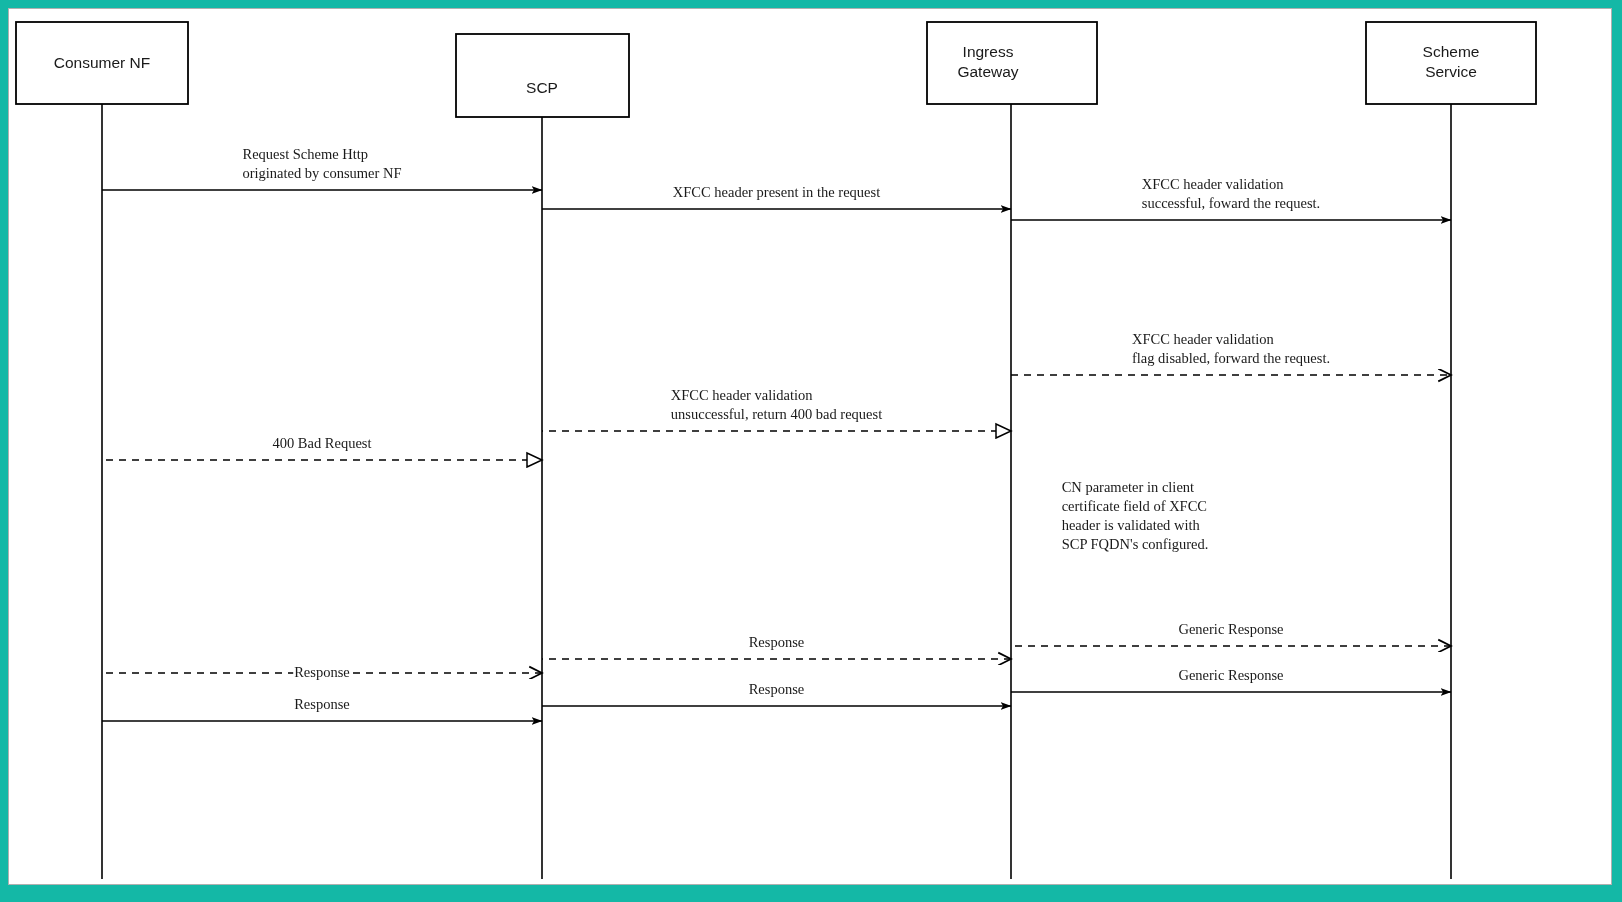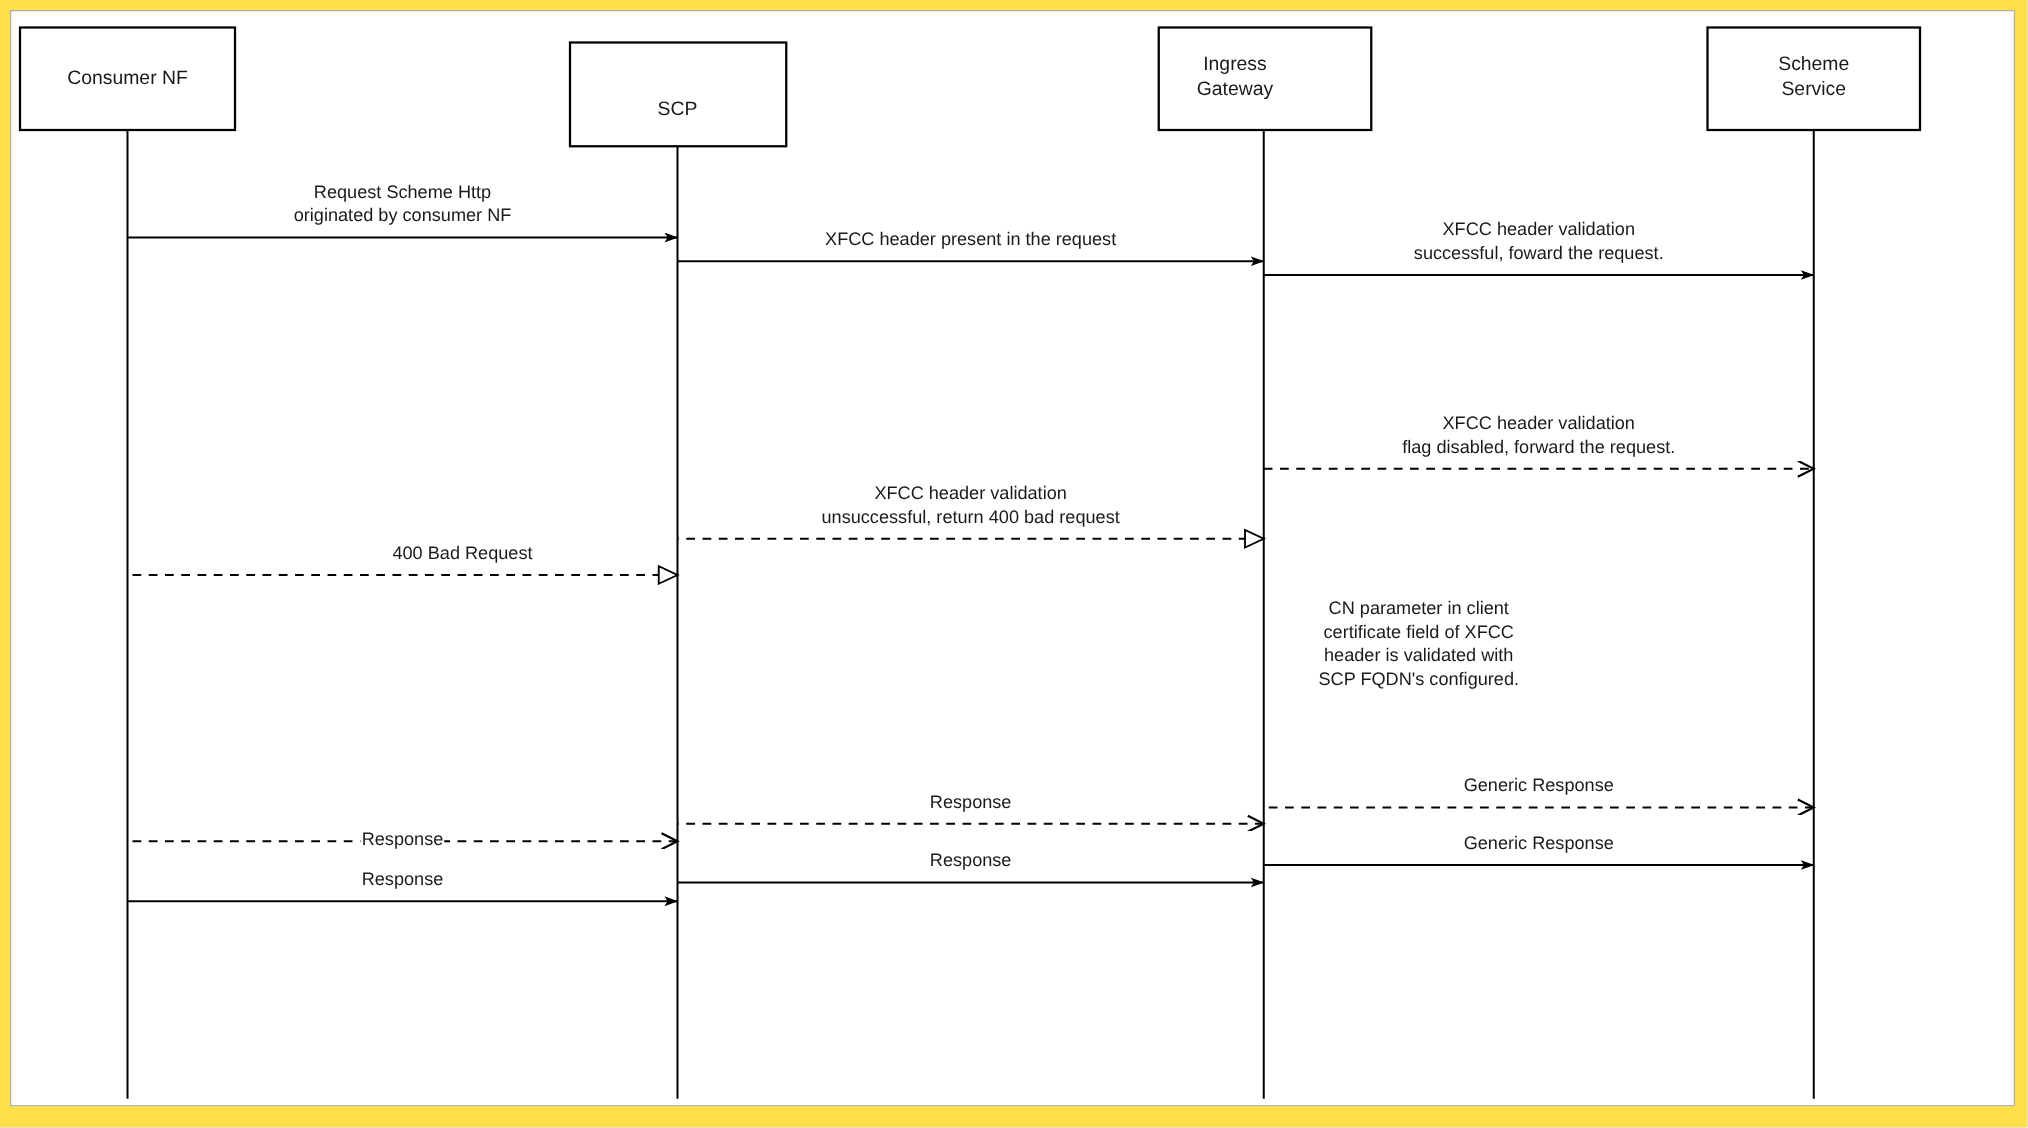--- a/index.html
+++ b/index.html
@@ -6,21 +6,21 @@
   html, body {
     margin: 0;
     padding: 0;
     background: #d9d9d9;
     font-family: "Liberation Sans", sans-serif;
   }
   #canvas {
     position: relative;
     width: 1622px;
     height: 902px;
-    background: #fde047;
+    background: #14b8a6;
     overflow: hidden;
   }
   #sheet {
     position: absolute;
     left: 8px;
     top: 8px;
     width: 1604px;
     height: 877px;
     background: #ffffff;
     border: 1px solid #b0b0b0;
@@ -28,25 +28,25 @@
   }
   #diagram {
     position: absolute;
     left: 0;
     top: 0;
     width: 1622px;
     height: 902px;
   }
   .lbl {
     position: absolute;
-    font-family: Liberation Sans, sans-serif;
+    font-family: Liberation Serif, serif;
     font-size: 14.5px;
     color: #1a1a1a;
     line-height: 19px;
-    text-align: center;
+    text-align: left;
     white-space: pre;
     transform: translateX(-50%);
     pointer-events: none;
   }
   .lbl.inline {
     background: #ffffff;
     padding: 0 1px;
   }
   .plabel {
     position: absolute;
@@ -126,21 +126,21 @@
 Service</div>
       <div class="lbl" style="left: 322px; top: 145px;">Request Scheme Http
 originated by consumer NF</div>
       <div class="lbl" style="left: 776.5px; top: 183px;">XFCC header present in the request</div>
       <div class="lbl" style="left: 1231px; top: 175px;">XFCC header validation
 successful, foward the request.</div>
       <div class="lbl" style="left: 1231px; top: 330px;">XFCC header validation
 flag disabled, forward the request.</div>
       <div class="lbl" style="left: 776.5px; top: 386px;">XFCC header validation
 unsuccessful, return 400 bad request</div>
-      <div class="lbl" style="left: 322px; top: 434px; margin-left: 48px;">400 Bad Request</div>
+      <div class="lbl" style="left: 322px; top: 434px;">400 Bad Request</div>
       <div class="lbl" style="left: 1231px; top: 620px;">Generic Response</div>
       <div class="lbl" style="left: 776.5px; top: 633px;">Response</div>
       <div class="lbl inline" style="left: 322px; top: 663px;">Response</div>
       <div class="lbl" style="left: 1231px; top: 666px;">Generic Response</div>
       <div class="lbl" style="left: 776.5px; top: 680px;">Response</div>
       <div class="lbl" style="left: 322px; top: 695px;">Response</div>
       <div class="lbl" style="left: 1123px; top: 478px; margin-left: 12px;">CN parameter in client
 certificate field of XFCC
 header is validated with
 SCP FQDN's configured.</div>

